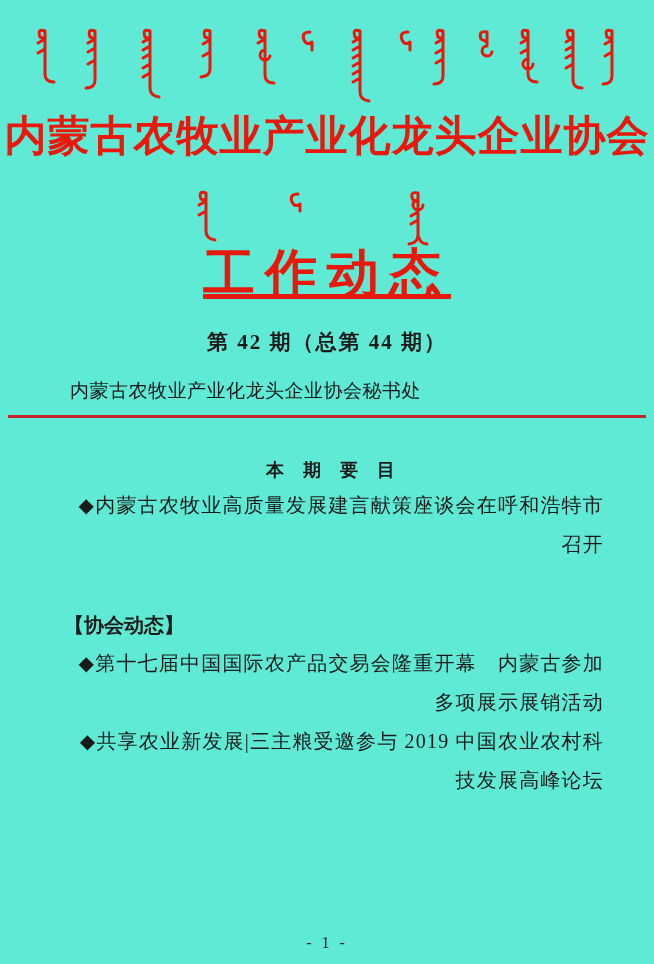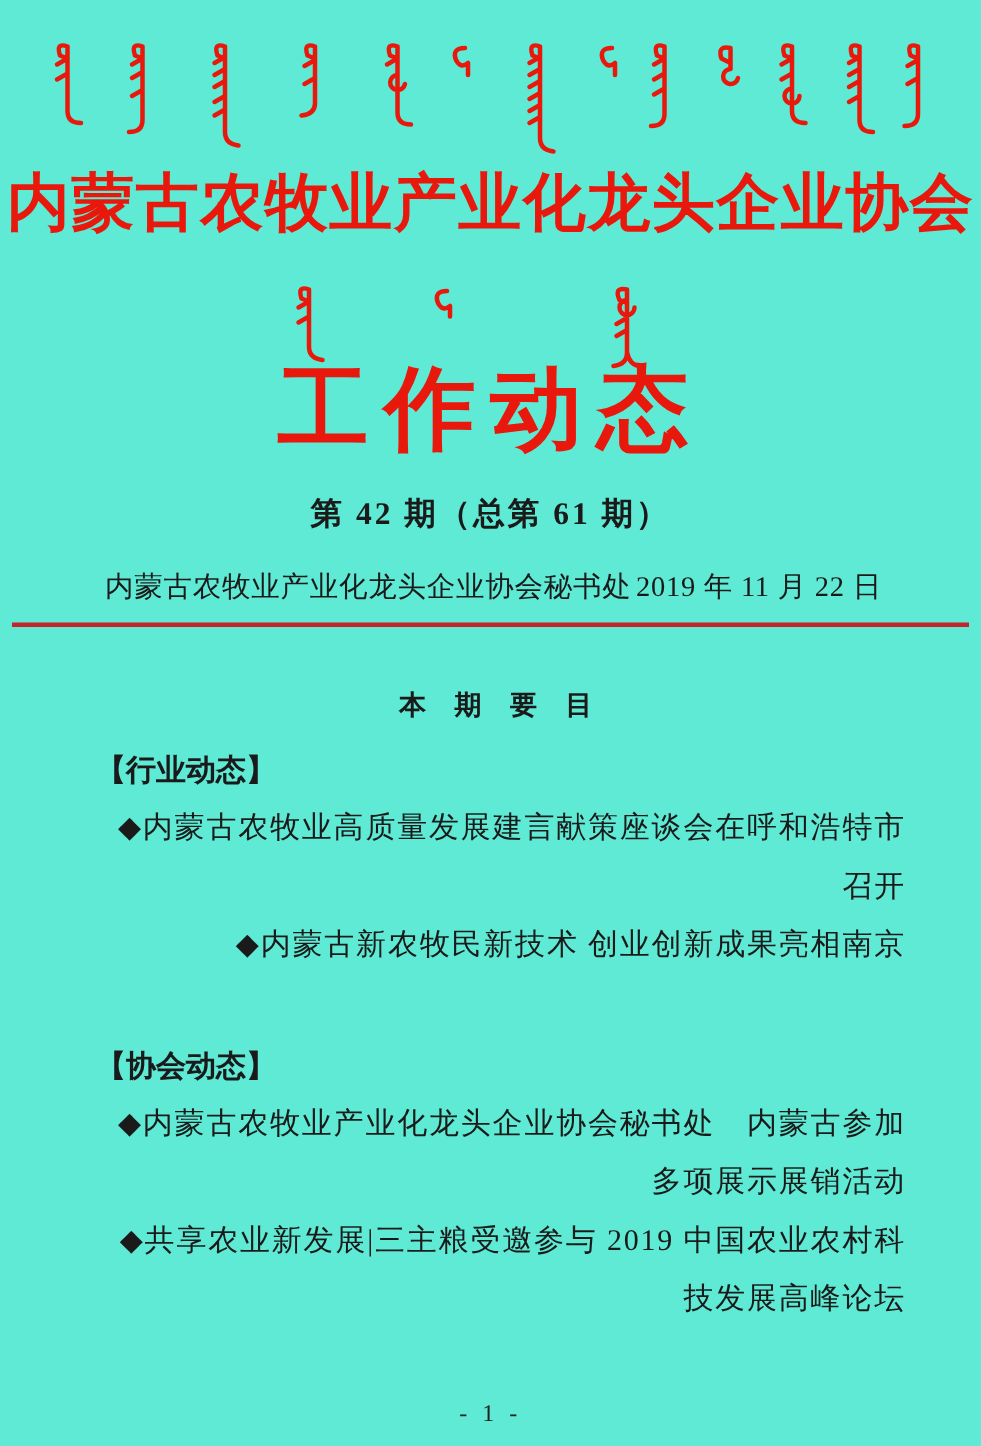--- a/index.html
+++ b/index.html
@@ -19,22 +19,22 @@
   .mongol-row.row1 { margin-top: 26px; }
   .mongol-row.row2 { margin-top: 26px; margin-bottom: -4px; }
   .mongol-row path { stroke: #e8190c; stroke-width: 3; fill: none; stroke-linecap: round; stroke-linejoin: round; }
   .org-title {
     margin: 0; margin-top: 2px;
     font-size: 42px; line-height: 52px; font-weight: 700;
     letter-spacing: 1px; color: #e8190c; white-space: nowrap;
   }
   .bulletin-title {
     margin: 0;
-    font-size: 61px; line-height: 64px; font-weight: 700;
-    letter-spacing: 10px; color: #e8190c; white-space: nowrap;
+    font-size: 52px; line-height: 64px; font-weight: 700;
+    letter-spacing: 10px; color: #e8190c; white-space: nowrap; text-decoration: underline;
   }
   .issue-line {
     margin: 0; margin-top: 22px;
     font-size: 21px; font-weight: 700; letter-spacing: 2px;
   }
   .pub-row {
     display: flex; justify-content: space-between; align-items: center;
     margin-top: 22px; padding: 0 66px 0 70px;
     font-size: 19px; letter-spacing: 0.5px;
   }
@@ -93,41 +93,38 @@
     <h1 class="org-title">内蒙古农牧业产业化龙头企业协会</h1>
 
     <svg class="mongol-row row2" width="270" height="58" viewBox="0 0 270 58" aria-hidden="true">
       <path d="M14 5 q-8 -3 -5 6 l5 2 M14 5 v38 M14 13 l-7 4 M14 23 l-7 4 M14 43 q0 8 9 9"></path>
       <path d="M106 6 q-9 0 -6 8 q3 6 8 2 l0 7"></path>
       <path d="M226 5 q-9 -2 -5 7 l5 2 M226 5 v42 M226 12 a5 5 0 1 0 5 5 M226 24 l-7 4 M226 32 l-7 4 M226 47 q0 8 -9 9 M226 47 q2 9 9 9"></path>
     </svg>
 
     <h2 class="bulletin-title">工作动态</h2>
 
-    <p class="issue-line">第 42 期（总第 61 期）</p>
+    <p class="issue-line">第 42 期（总第 44 期）</p>
   </div>
 
   <div class="pub-row">
     <span>内蒙古农牧业产业化龙头企业协会秘书处</span>
-    <span>2019 年 11 月 22 日</span>
   </div>
 
   <hr class="red-rule">
 
   <div class="contents">
     <p class="contents-heading">本 期 要 目</p>
 
-    <p class="section-title">【行业动态】</p>
     <div class="item-group">
       <p class="toc-item">◆内蒙古农牧业高质量发展建言献策座谈会在呼和浩特市召开</p>
-      <p class="toc-item">◆内蒙古新农牧民新技术 创业创新成果亮相南京</p>
     </div>
 
     <p class="section-title second">【协会动态】</p>
     <div class="item-group">
-      <p class="toc-item">◆内蒙古农牧业产业化龙头企业协会秘书处　内蒙古参加多项展示展销活动</p>
+      <p class="toc-item">◆第十七届中国国际农产品交易会隆重开幕　内蒙古参加多项展示展销活动</p>
       <p class="toc-item">◆共享农业新发展|三主粮受邀参与 2019 中国农业农村科技发展高峰论坛</p>
     </div>
   </div>
 
   <div class="page-number">- 1 -</div>
 
 </div>
 
 </body></html>

